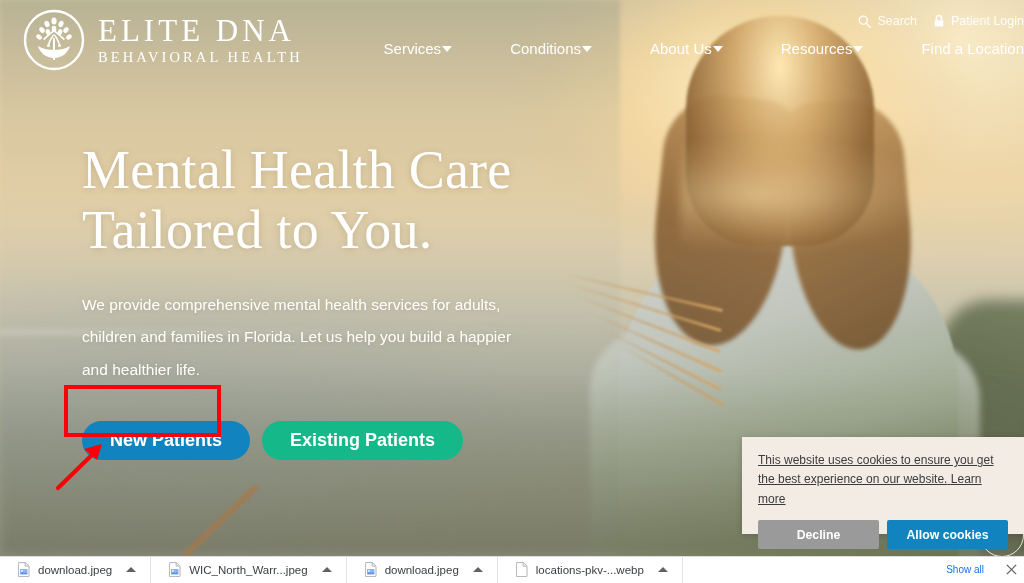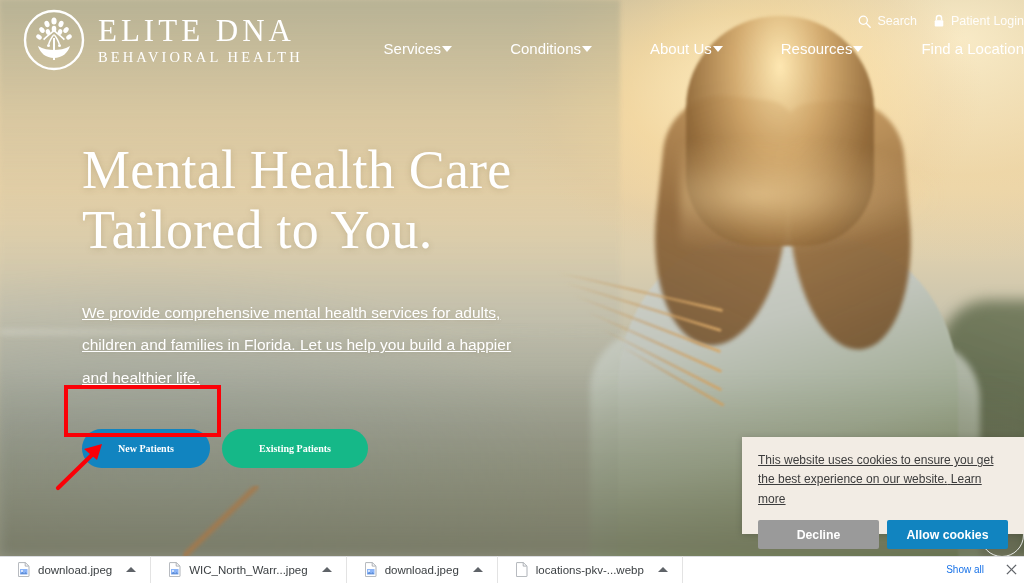--- a/index.html
+++ b/index.html
@@ -193,31 +193,30 @@
 
   
   .hero { position:absolute; left:82px; top:140px; z-index:15; width:560px; }
   .hero h1 {
     font-family:"Liberation Serif", serif;
     font-size:54px; font-weight:400; color:#ffffff; line-height:1.12;
     letter-spacing:0.2px;
     text-shadow:0 1px 6px rgba(120,100,60,0.25);
   }
   .hero p {
-    margin-top:36px;
+    margin-top:28px;
     font-size:15.5px; color:#ffffff; line-height:2.1; max-width:430px;
     text-shadow:0 1px 4px rgba(120,100,60,0.20);
-    text-decoration:underline;
   }
   .hero-cta { margin-top:34px; display:flex; gap:12px; }
   .btn {
     border:none; border-radius:24px;
     height:39px; padding:16px 28px;
-    color:#ffffff; font-size:10px; font-weight:bold;
-    font-family:Liberation Serif, serif;
+    color:#ffffff; font-size:18px; font-weight:bold;
+    font-family:Liberation Sans, sans-serif;
     cursor:pointer; white-space:nowrap;
     display:flex; align-items:center; justify-content:center;
   }
   .btn-new { background:#1184c0; min-width:128px; }
   .btn-existing { background:#15b888; min-width:146px; }
 
   
   .annot-box {
     position:absolute; left:64px; top:385px; width:157px; height:52px;
     border:4px solid #fb0007; z-index:40; pointer-events:none;

